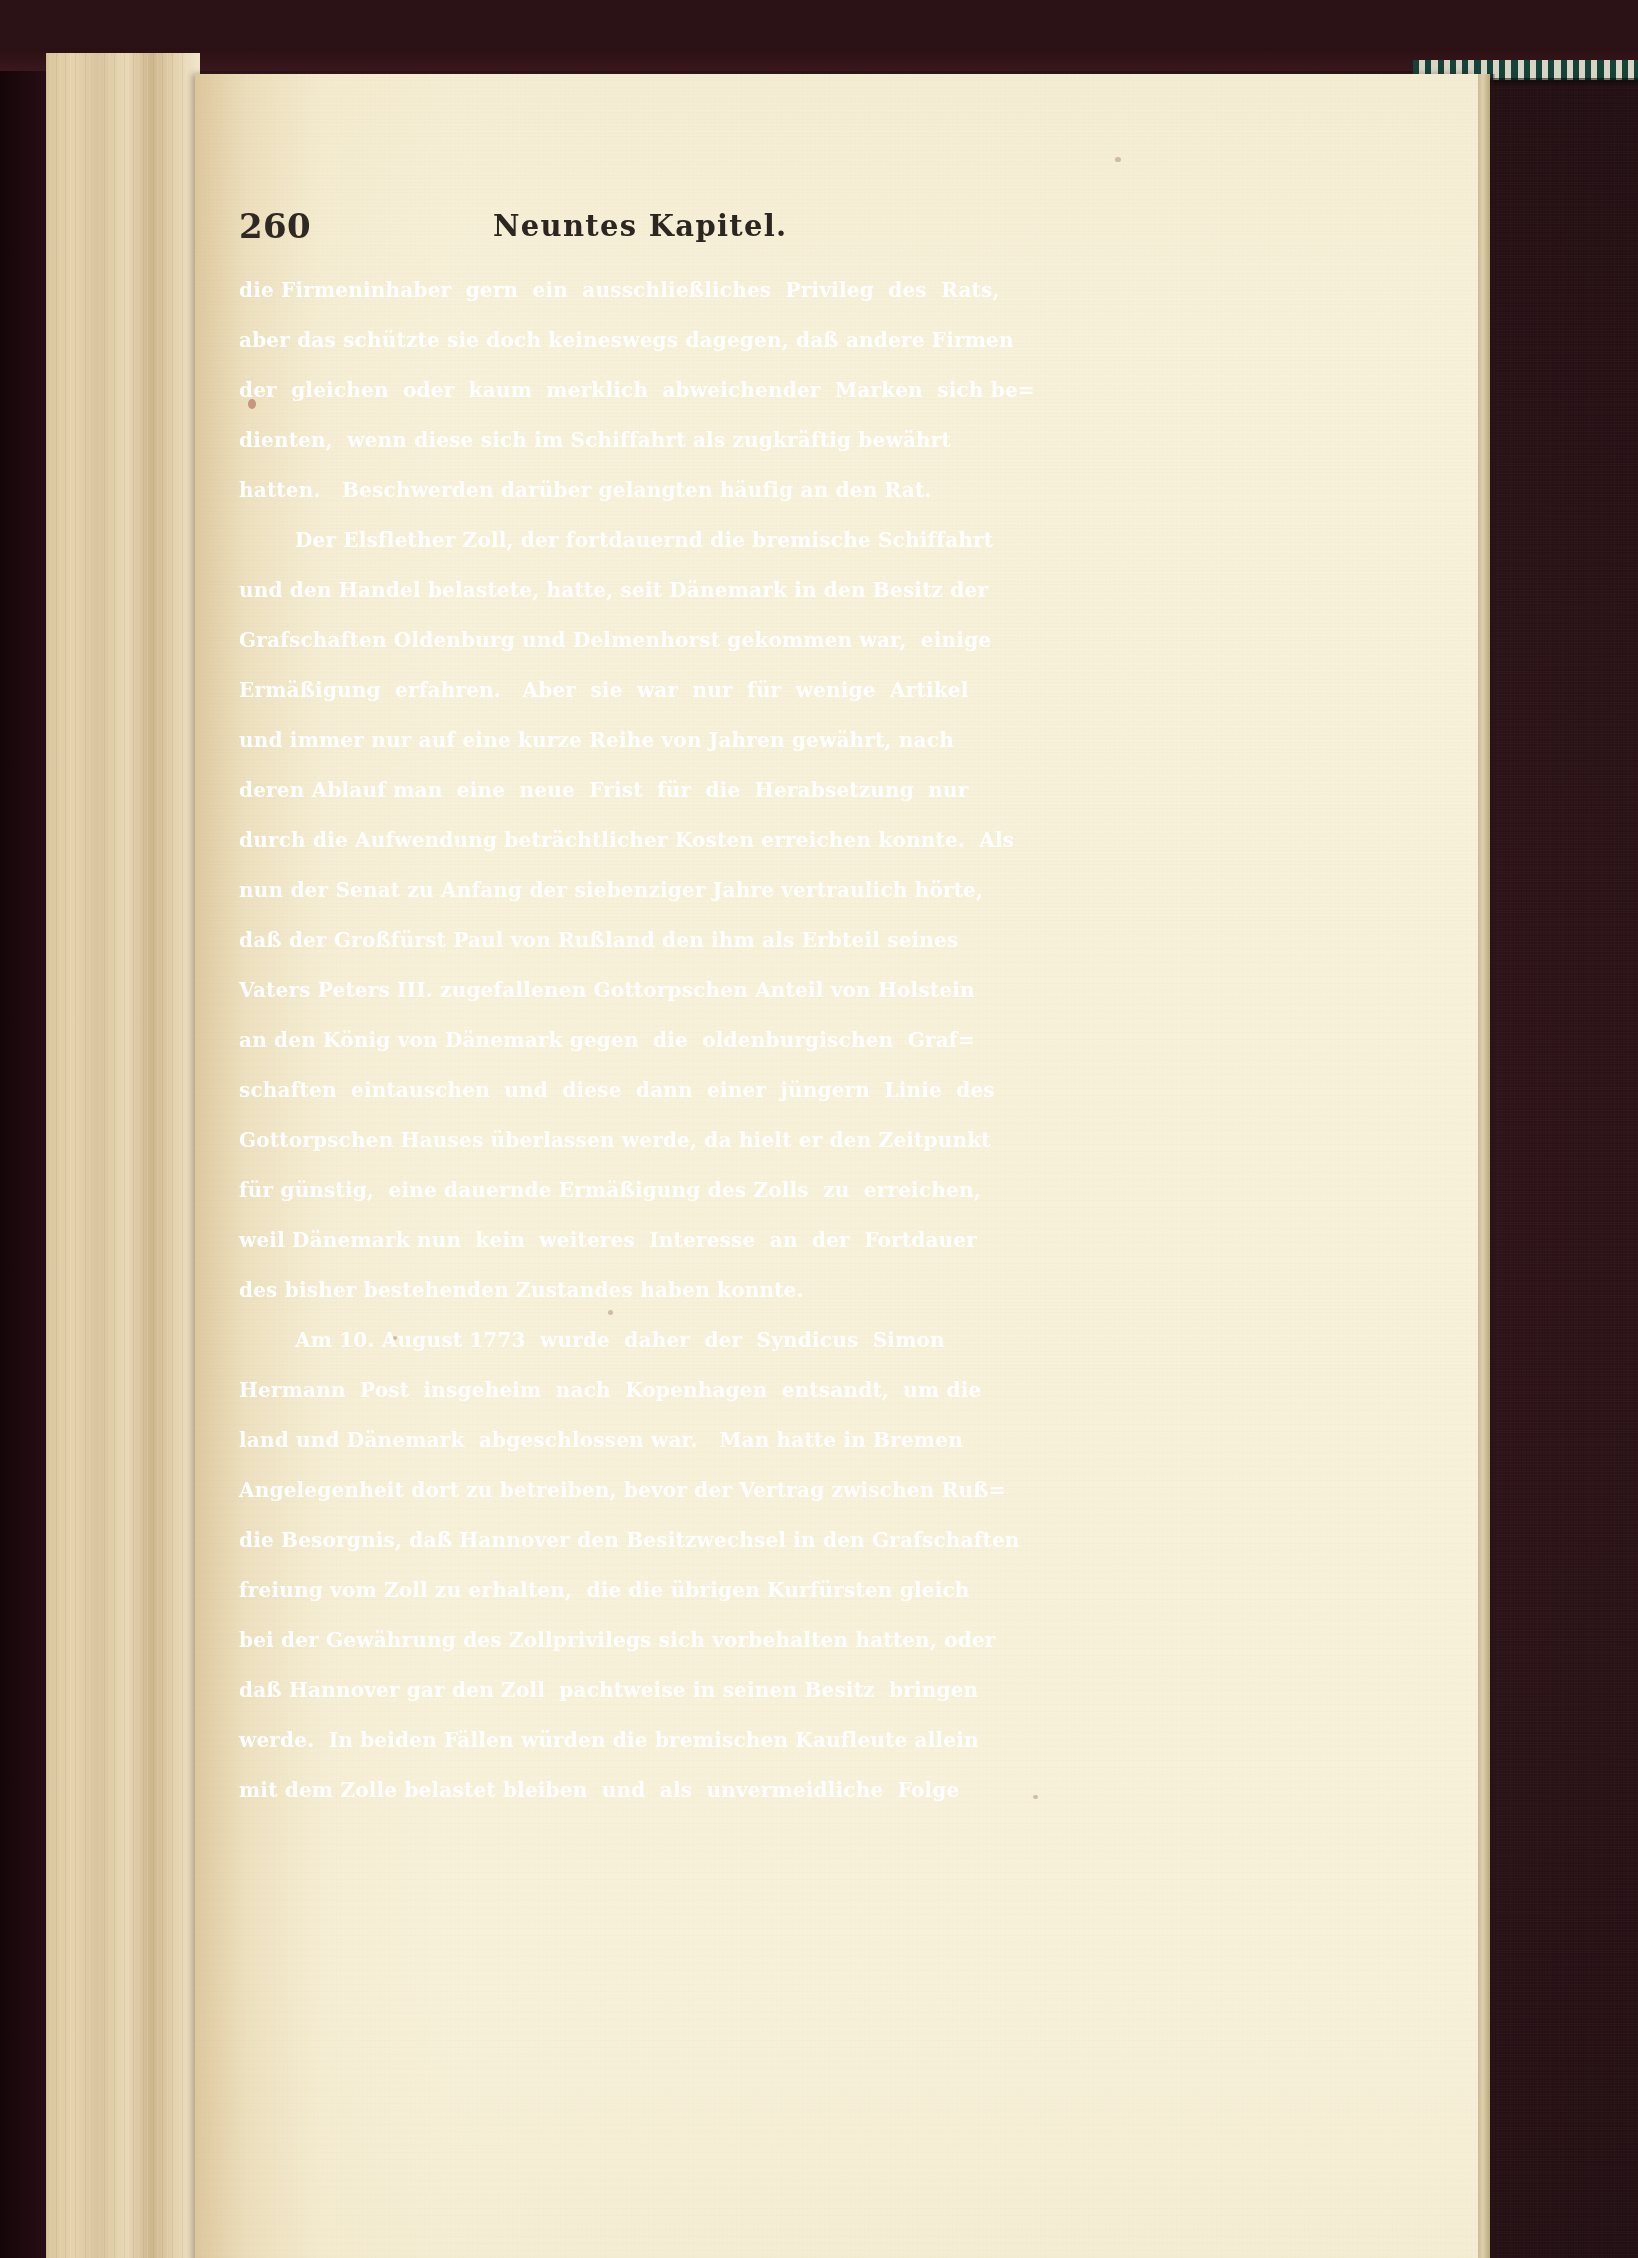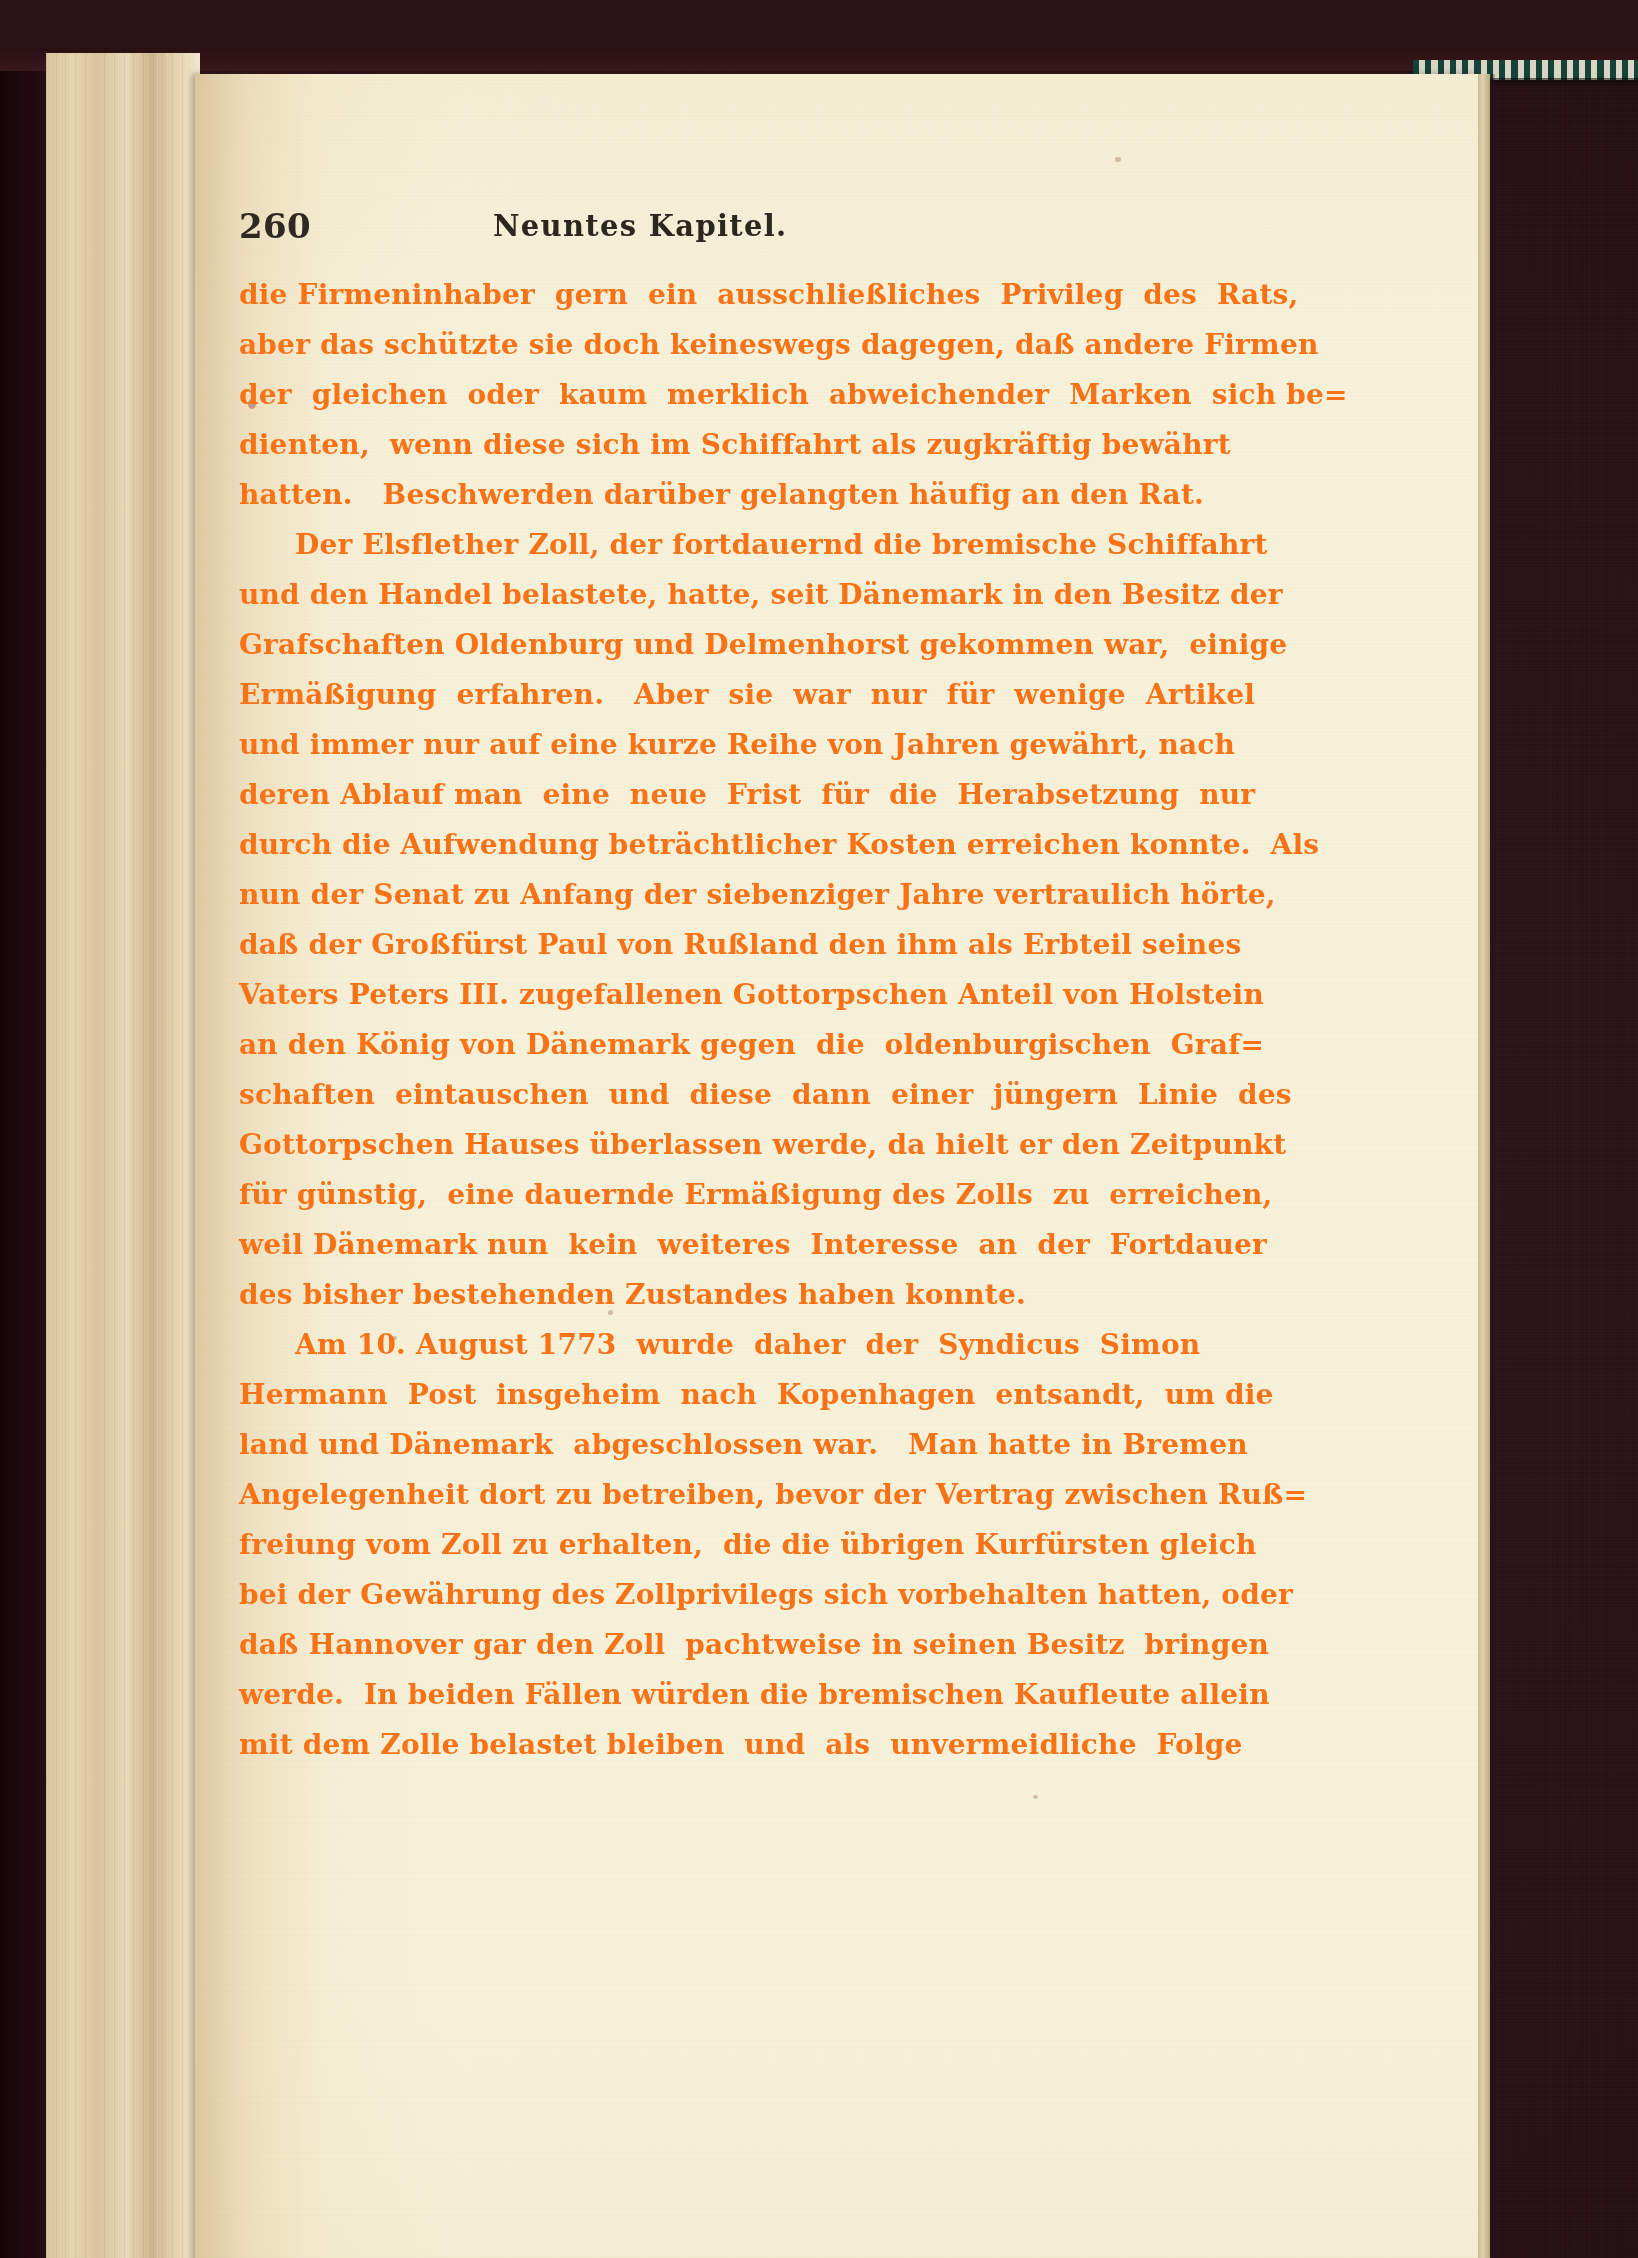--- a/index.html
+++ b/index.html
@@ -167,23 +167,23 @@
     position: absolute;
     left: 44px;
     top: 204px;
     width: 1141px;
   }
 
   .line {
     display: block;
     height: 50px;
     font-family: "DejaVu Serif", serif;
-    font-size: 28px;
+    font-size: 20px;
     font-weight: 700;
-    color: #f97316;
+    color: #ffffff;
     white-space: pre;
     letter-spacing: 0.2px;
     text-rendering: optimizeLegibility;
   }
   .line.indent { padding-left: 56px; }
   
   .line.j { }
 
   
   .speck {
@@ -265,20 +265,21 @@
           <span class="line j">Gottorpschen Hauses überlassen werde, da hielt er den Zeitpunkt</span>
           <span class="line j">für günstig,  eine dauernde Ermäßigung des Zolls  zu  erreichen,</span>
           <span class="line j">weil Dänemark nun  kein  weiteres  Interesse  an  der  Fortdauer</span>
           <span class="line j">des bisher bestehenden Zustandes haben konnte.</span>
         </div>
         <div>
           <span class="line j indent">Am 10. August 1773  wurde  daher  der  Syndicus  Simon</span>
           <span class="line j">Hermann  Post  insgeheim  nach  Kopenhagen  entsandt,  um die</span>
           <span class="line j">land und Dänemark  abgeschlossen war.   Man hatte in Bremen</span>
           <span class="line j">Angelegenheit dort zu betreiben, bevor der Vertrag zwischen Ruß=</span>
+          <span class="line j">die Besorgnis, daß Hannover den Besitzwechsel in den Grafschaften</span>
           <span class="line j">freiung vom Zoll zu erhalten,  die die übrigen Kurfürsten gleich</span>
           <span class="line j">bei der Gewährung des Zollprivilegs sich vorbehalten hatten, oder</span>
           <span class="line j">daß Hannover gar den Zoll  pachtweise in seinen Besitz  bringen</span>
           <span class="line j">werde.  In beiden Fällen würden die bremischen Kaufleute allein</span>
           <span class="line j">mit dem Zolle belastet bleiben  und  als  unvermeidliche  Folge</span>
         </div>
       </div>
 
   </div>
 </div>

